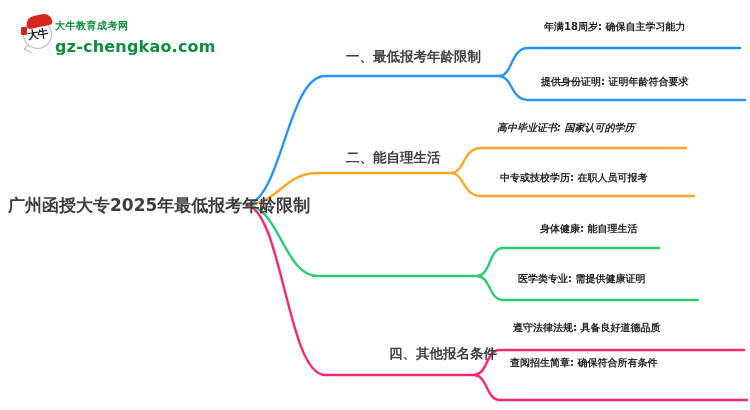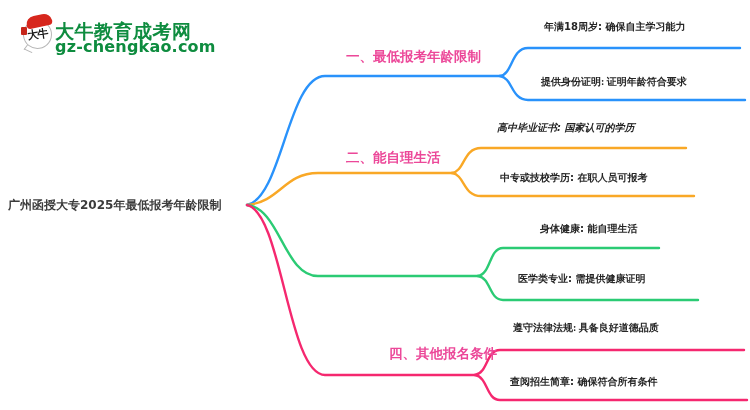--- a/index.html
+++ b/index.html
@@ -28,51 +28,51 @@
   .logo-seal{
     position:absolute;left:-1px;top:12px;width:6px;height:8px;background:#c6261b;
     border-radius:1px;z-index:4;
   }
   .logo-tail{
     position:absolute;left:4px;top:28px;width:8px;height:8px;background:#fff;
     border-left:1px solid #b7b7b7;border-bottom:1px solid #b7b7b7;
     transform:rotate(25deg) skewX(-12deg);z-index:1;
   }
   .logo-name{
-    position:absolute;left:55px;top:19px;font-size:19px;font-weight:bold;
+    position:absolute;left:55px;top:19px;font-size:10px;font-weight:bold;
     color:#0e8c3f;white-space:nowrap;letter-spacing:0.5px;
   }
   .logo-url{
     position:absolute;left:55px;top:37px;font-size:16px;font-weight:bold;
     color:#0e8c3f;white-space:nowrap;letter-spacing:0.2px;
   }
 
   
   svg.wires{position:absolute;left:0;top:0;z-index:1;}
   .node{
     position:absolute;white-space:nowrap;z-index:2;
-    font-weight:bold;color:#ec4899;line-height:18px;
+    font-weight:bold;color:#404040;line-height:18px;
   }
-  .root-label{left:8px;top:196px;font-size:12px;color:#3c3c3c;}
+  .root-label{left:8px;top:196px;font-size:17px;color:#3c3c3c;}
   .b-label{font-size:13.5px;}
   .s-label{font-size:10px;color:#262626;}
 
   .b1l{left:346px;top:47px;}
   .b2l{left:346px;top:148px;}
   .b3l{left:346px;top:247px;}
   .b4l{left:346px;top:344px;margin-left:43px;}
 
   .b1s1{left:544px;top:18px;}
-  .b1s2{left:541px;top:73px;font-family:Liberation Serif, serif;}
+  .b1s2{left:541px;top:73px;}
   .b2s1{left:497px;top:119px;font-style:italic;}
   .b2s2{left:500px;top:169px;}
   .b3s1{left:524px;top:220px;margin-left:16px;}
   .b3s2{left:518px;top:270px;text-align:center;}
-  .b4s1{left:513px;top:319px;font-family:Liberation Serif, serif;}
-  .b4s2{left:510px;top:373px;}
+  .b4s1{left:513px;top:319px;}
+  .b4s2{left:510px;top:354px;}
 </style>
 </head>
 <body>
 
 <div id="stage">
 
   <svg class="wires" width="750" height="410" viewBox="0 0 750 410" fill="none" stroke-width="2.4" stroke-linecap="round">
 
     <g>
       <path d="M247 205 C282 198 288 76 325 76 L500 76" stroke="#2992fb"></path>

